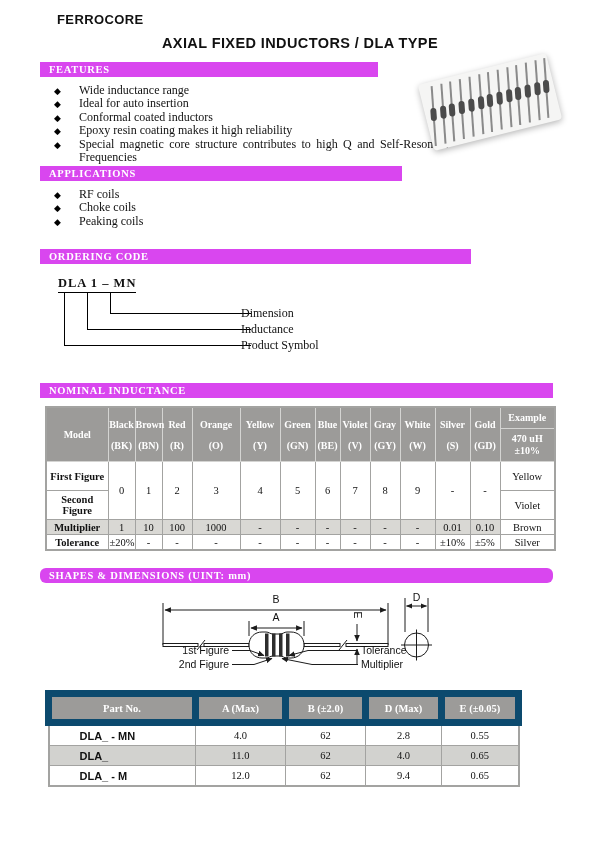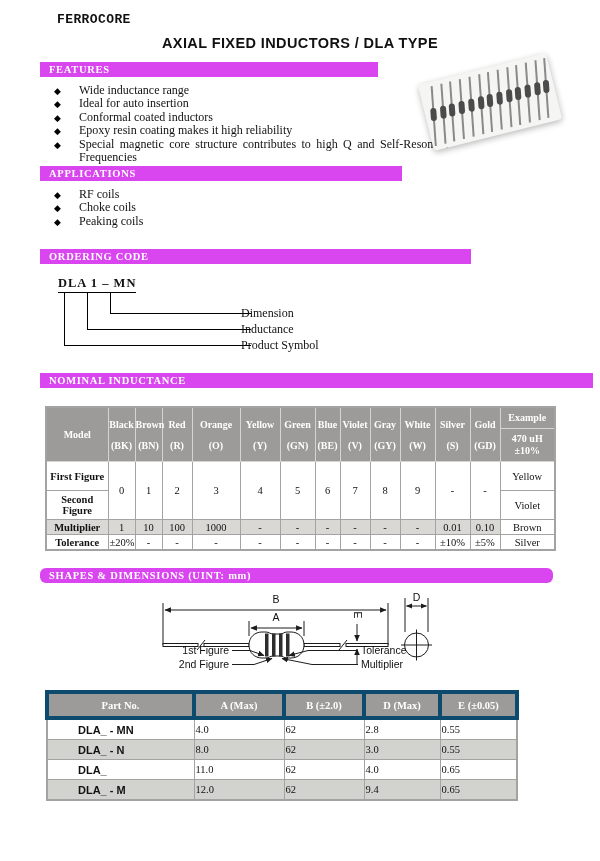--- a/index.html
+++ b/index.html
@@ -1,30 +1,30 @@
 <!DOCTYPE html>
 <html><head>
 <meta charset="utf-8">
 <style>
   html,body{margin:0;padding:0;background:#e8e8e8;}
   .page{position:relative;width:600px;height:861px;background:#ffffff;margin:0 auto;
         font-family:"Liberation Serif",serif;color:#111;overflow:hidden;}
 
-  .brand{position:absolute;left:47px;top:12px;font-family:Liberation Mono, monospace;
+  .brand{position:absolute;left:47px;top:12px;font-family:Liberation Sans, sans-serif;
          font-weight:bold;font-size:13px;letter-spacing:0.4px;padding-left:10px;}
   .doc-title{position:absolute;left:0;top:35px;width:100%;text-align:center;
          font-family:"Liberation Sans",sans-serif;font-weight:bold;font-size:14.5px;letter-spacing:0.4px;}
 
   .bar{position:absolute;height:15px;background:#d946ef;color:#fff;
        font-weight:bold;font-size:10.5px;letter-spacing:0.7px;line-height:15px;
        padding-left:9px;box-sizing:border-box;}
   .bar-features{left:40px;top:62px;width:338px;}
   .bar-apps{left:40px;top:166px;width:362px;}
   .bar-ordering{left:40px;top:249px;width:431px;}
-  .bar-nominal{left:40px;top:373px;width:553px;}
+  .bar-nominal{left:40px;top:383px;width:513px;}
   .bar-shapes{left:40px;top:568px;width:513px;border-radius:6px;}
 
   .blist{position:absolute;left:40px;width:408px;}
   .blist-features{top:84px;}
   .blist-apps{top:188px;}
   .blist .row{position:relative;padding-left:39px;font-size:12px;line-height:13.4px;
               text-align:justify;margin-bottom:0;}
   .blist .bullet{position:absolute;left:14px;top:1px;font-size:9px;line-height:12px;color:#000;}
 
   
@@ -68,22 +68,22 @@
   
   .diagram{position:absolute;left:40px;top:588px;}
   .diagram text{font-family:"Liberation Sans",sans-serif;font-size:10.5px;fill:#111;}
   .diagram .ln{stroke:#1c1c1c;stroke-width:1;fill:none;}
   .diagram .shape{stroke:#1c1c1c;stroke-width:1;fill:#fff;}
 
   
   .dims-table{position:absolute;left:45px;top:690px;border-collapse:collapse;table-layout:fixed;
               width:470px;border:2px solid #a3a3a1;}
   .dims-table th{background:#9c9b99;color:#fff;font-weight:bold;font-size:10.5px;
-                 border:4px solid #0c4a6e;height:20px;text-align:center;}
-  .dims-table td{border:1px solid #a3a3a1;font-size:10.5px;text-align:left;height:17px;background:#fff;}
+                 border:7px solid #0c4a6e;height:20px;text-align:center;}
+  .dims-table td{border:1px solid #a3a3a1;font-size:10.5px;text-align:center;height:17px;background:#fff;}
   .dims-table td.part{font-family:"Liberation Sans",sans-serif;font-weight:bold;font-size:11px;
                       text-align:left;padding-left:30px;}
   .dims-table tbody tr:nth-child(even) td{background:#d2d2cf;}
 </style>
 </head>
 <body>
 
 <div class="page">
 
   <div class="brand">FERROCORE</div>
@@ -364,27 +364,20 @@
     </thead>
     <tbody>
       <tr>
         <td class="part">DLA_ - MN</td>
         <td>4.0</td>
         <td>62</td>
         <td>2.8</td>
         <td>0.55</td>
       </tr>
       <tr>
-        <td class="part">DLA_ - N</td>
-        <td>8.0</td>
-        <td>62</td>
-        <td>3.0</td>
-        <td>0.55</td>
-      </tr>
-      <tr>
         <td class="part">DLA_</td>
         <td>11.0</td>
         <td>62</td>
         <td>4.0</td>
         <td>0.65</td>
       </tr>
       <tr>
         <td class="part">DLA_ - M</td>
         <td>12.0</td>
         <td>62</td>

